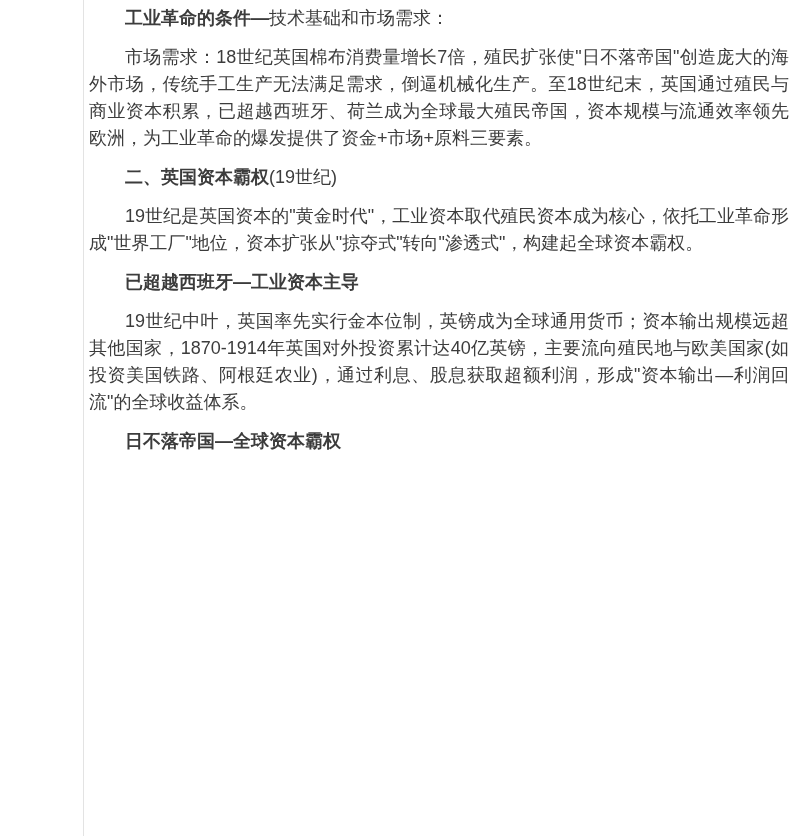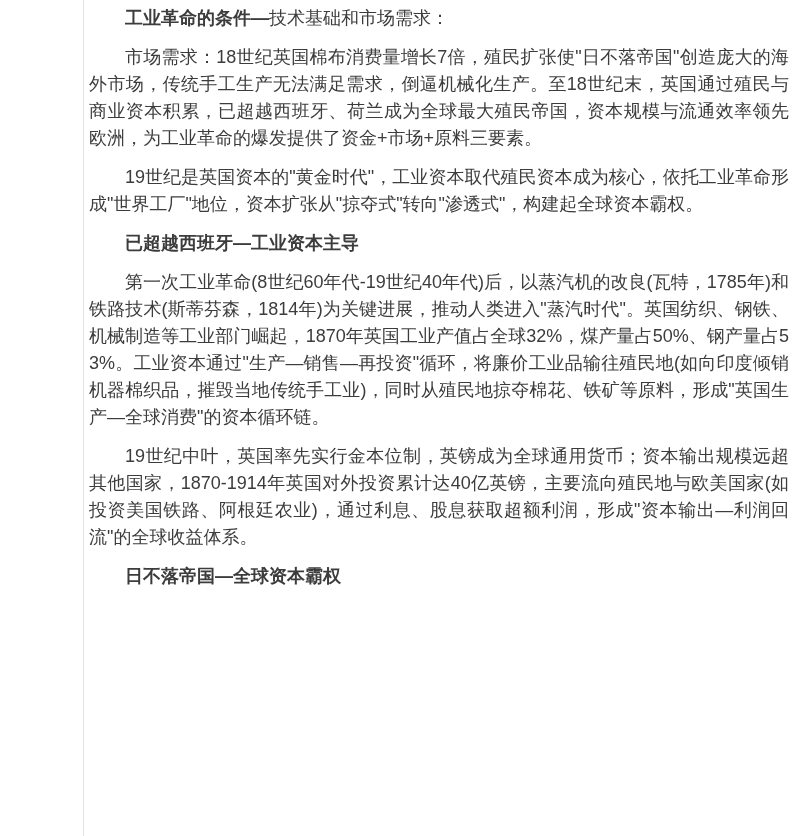--- a/index.html
+++ b/index.html
@@ -45,25 +45,25 @@
 </head>
 <body>
 
 <div class="sheet">
 
   <p class="blk"><b>工业革命的条件—</b><span>技术基础和市场需求：</span></p>
 
 
   <p class="blk">市场需求：18世纪英国棉布消费量增长7倍，殖民扩张使"日不落帝国"创造庞大的海外市场，传统手工生产无法满足需求，倒逼机械化生产。至18世纪末，英国通过殖民与商业资本积累，已超越西班牙、荷兰成为全球最大殖民帝国，资本规模与流通效率领先欧洲，为工业革命的爆发提供了资金+市场+原料三要素。</p>
 
+  <p class="blk"><b>二、英国资本霸权</b><span>(19世纪)</span></p>
 
   <p class="blk">19世纪是英国资本的"黄金时代"，工业资本取代殖民资本成为核心，依托工业革命形成"世界工厂"地位，资本扩张从"掠夺式"转向"渗透式"，构建起全球资本霸权。</p>
 
   <p class="blk bold">已超越西班牙—工业资本主导</p>
 
-  <p class="blk">第一次工业革命(8世纪60年代-19世纪40年代)后，以蒸汽机的改良(瓦特，1785年)和铁路技术(斯蒂芬森，1814年)为关键进展，推动人类进入"蒸汽时代"。英国纺织、钢铁、机械制造等工业部门崛起，1870年英国工业产值占全球32%，煤产量占50%、钢产量占53%。工业资本通过"生产—销售—再投资"循环，将廉价工业品输往殖民地(如向印度倾销机器棉织品，摧毁当地传统手工业)，同时从殖民地掠夺棉花、铁矿等原料，形成"英国生产—全球消费"的资本循环链。</p>
 
 
   <p class="blk">19世纪中叶，英国率先实行金本位制，英镑成为全球通用货币；资本输出规模远超其他国家，1870-1914年英国对外投资累计达40亿英镑，主要流向殖民地与欧美国家(如投资美国铁路、阿根廷农业)，通过利息、股息获取超额利润，形成"资本输出—利润回流"的全球收益体系。</p>
 
   <p class="blk bold">日不落帝国—全球资本霸权</p>
 
 </div>
 
 </body></html>

